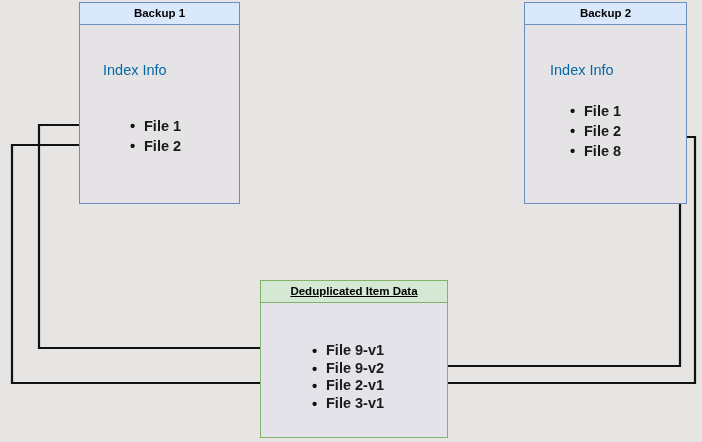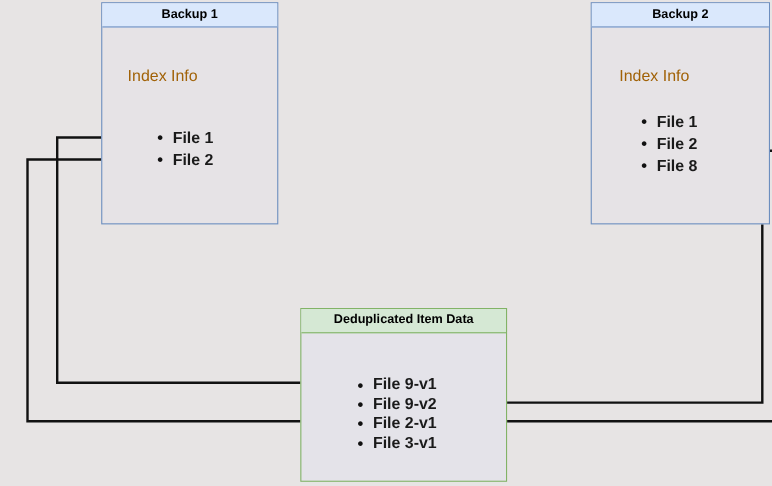--- a/index.html
+++ b/index.html
@@ -9,21 +9,21 @@
   body {
     width: 702px;
     height: 442px;
     background: #e7e4e4;
     font-family: "Liberation Sans", sans-serif;
     overflow: hidden;
     position: relative;
   }
   #canvas {
     position: absolute;
-    left: 16px;
+    left: 3px;
     top: 0;
     width: 601px;
     height: 442px;
   }
   .node {
     position: absolute;
     box-sizing: border-box;
   }
   
   .box-blue {
@@ -47,29 +47,30 @@
   }
   .box-green .node-header {
     background: #d5e8d4;
     border-bottom: 1px solid #82b366;
     height: 21px;
     line-height: 21px;
     text-align: center;
     font-size: 11.5px;
     font-weight: bold;
     color: #000000;
+    text-decoration: underline;
   }
   .node-body {
     position: relative;
     height: calc(100% - 21px);
   }
   .index-label {
     position: absolute;
     font-size: 14.5px;
-    color: #a16207;
+    color: #0369a1;
     white-space: nowrap;
   }
   .file-list {
     position: absolute;
     margin: 0;
     padding: 0;
     list-style: none;
     font-weight: bold;
   }
   .file-list li {

